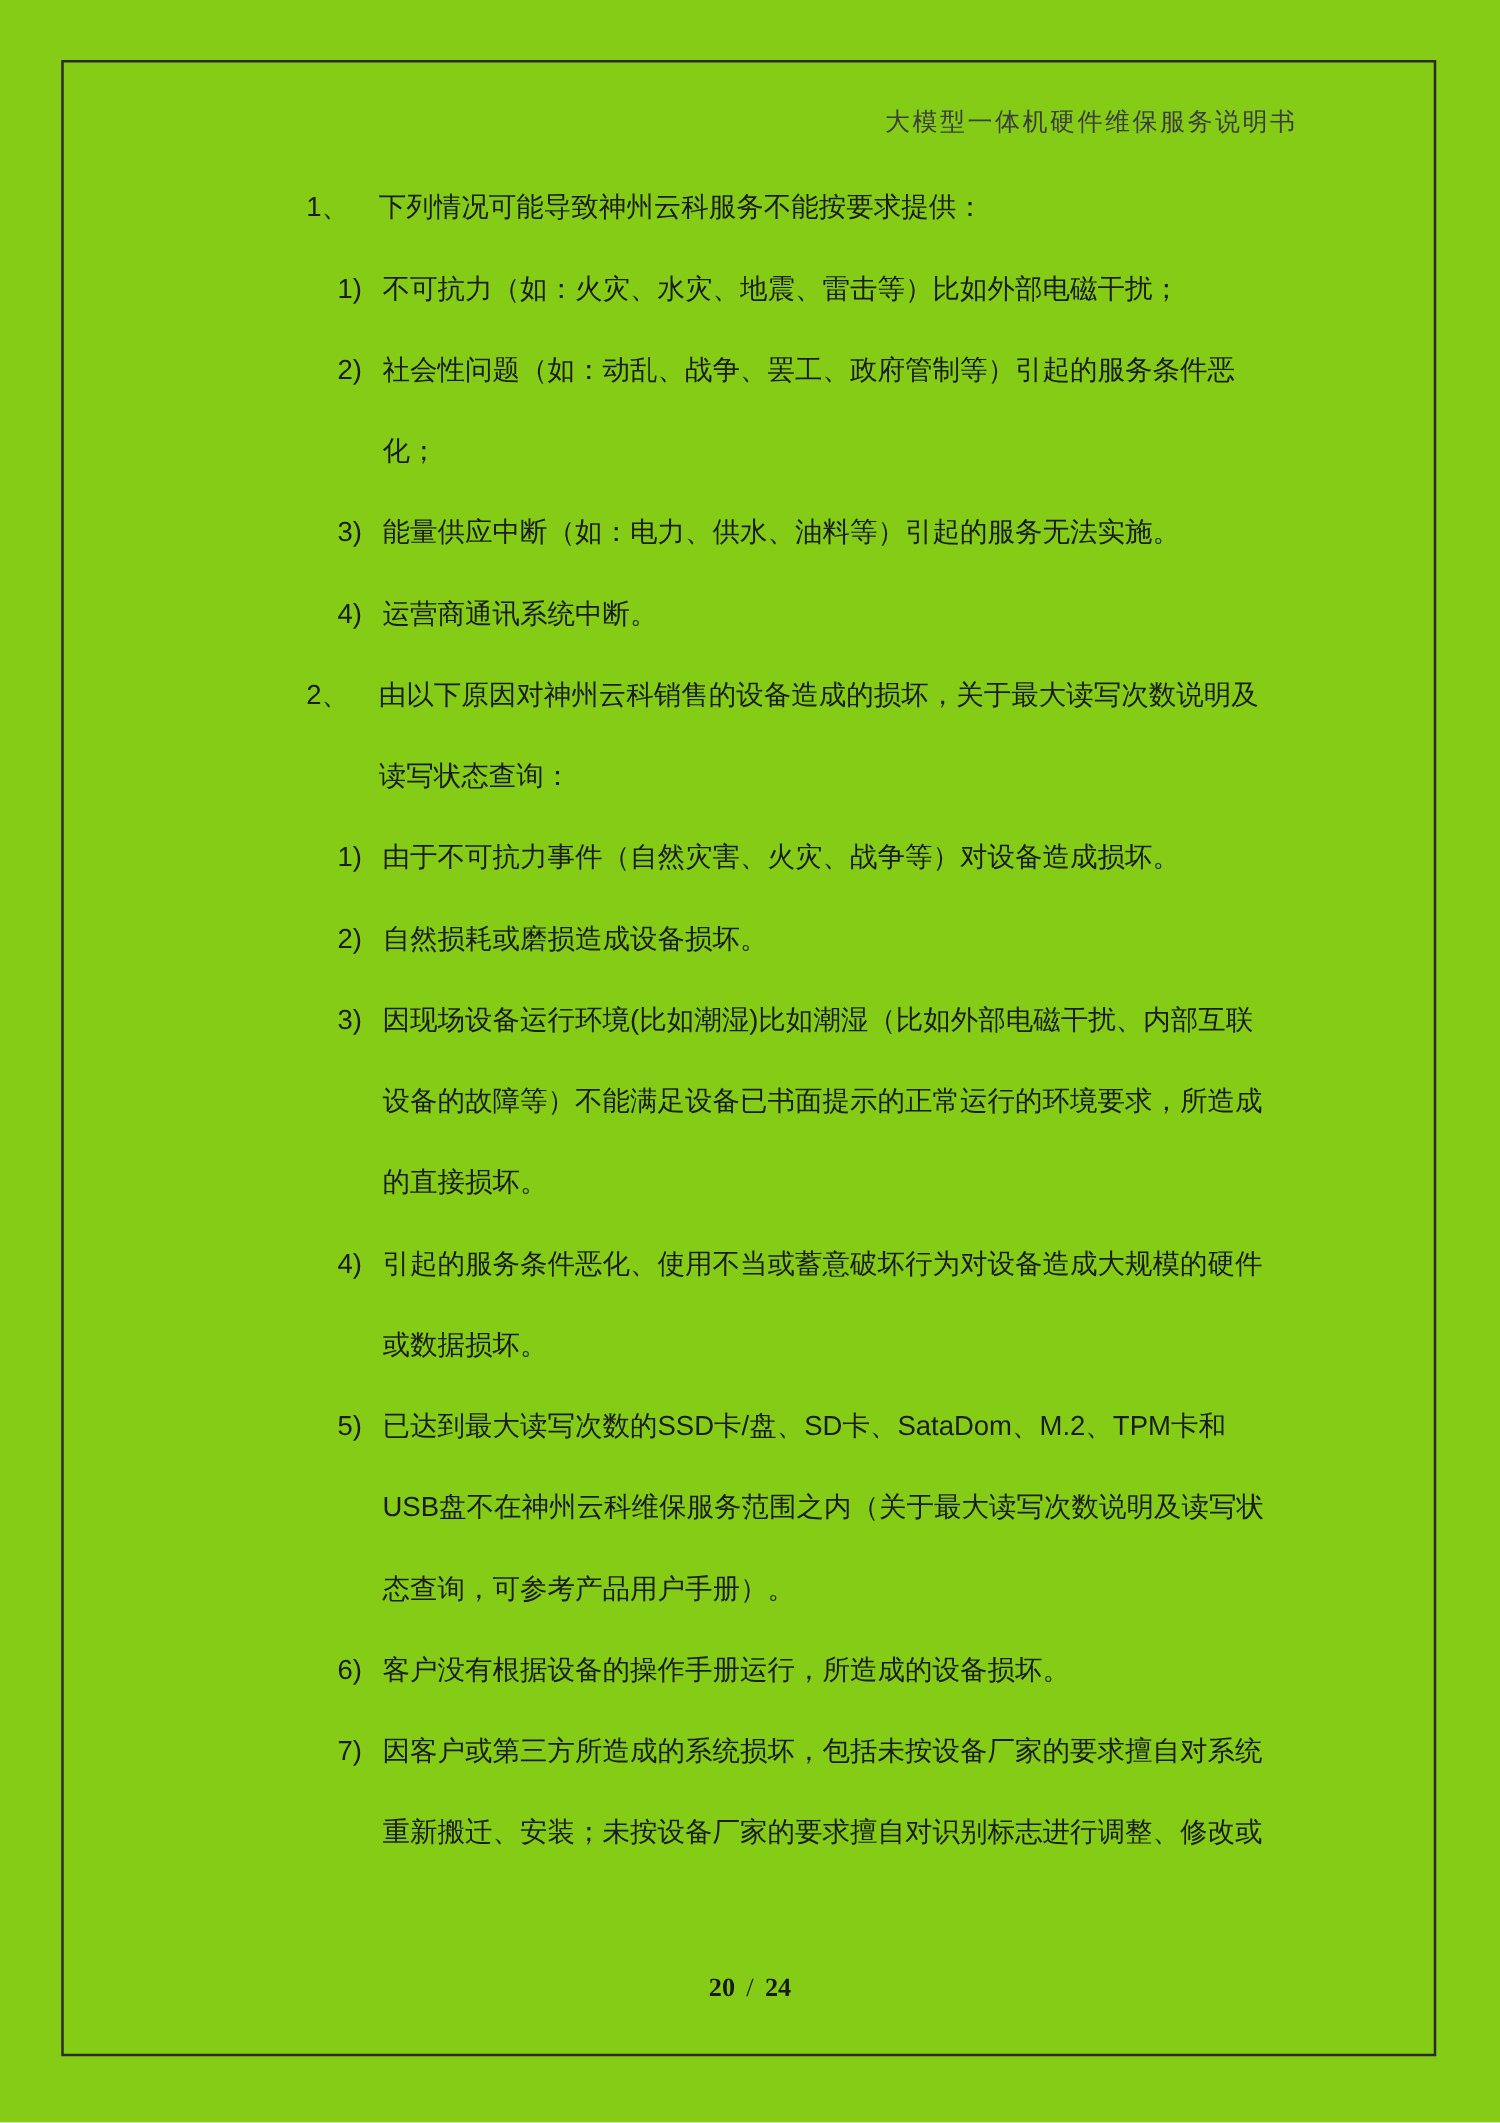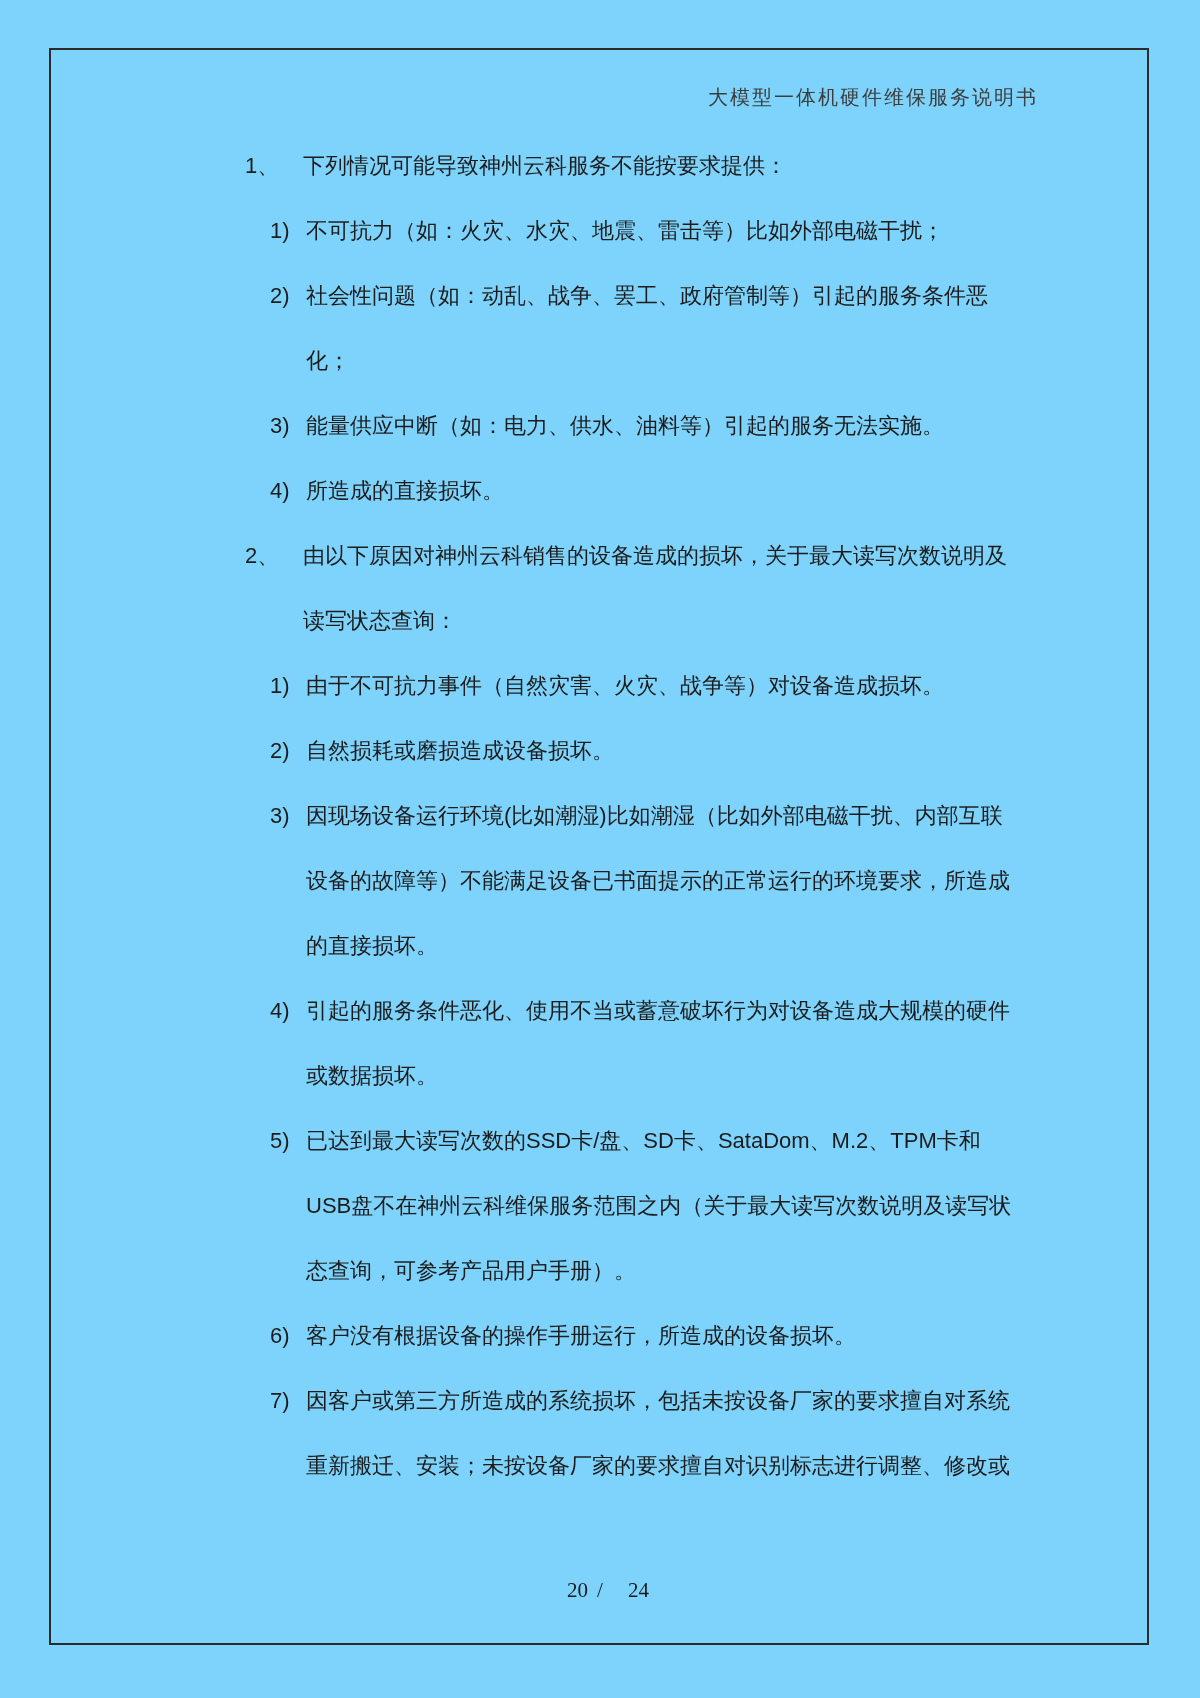--- a/index.html
+++ b/index.html
@@ -4,21 +4,21 @@
 <style>
   html, body {
     margin: 0;
     padding: 0;
     background: #ffffff;
   }
   .page {
     position: relative;
     width: 1200px;
     height: 1698px;
-    background: #7dd3fc;
+    background: #84cc16;
     font-family: "Liberation Sans", sans-serif;
     color: #1a1a1a;
     overflow: hidden;
   }
   .page-border {
     position: absolute;
     left: 49px;
     top: 48px;
     width: 1100px;
     height: 1597px;
@@ -74,22 +74,21 @@
     position: absolute;
     left: 0;
     top: 1578px;
     width: 100%;
     text-align: center;
     font-family: "Liberation Serif", "DejaVu Serif", serif;
     font-size: 21px;
     color: #1a1a1a;
   }
   .doc-footer .num {
-    font-weight: normal;
-    margin-left: 16px;
+    font-weight: bold;
   }
   .doc-footer .sep {
     font-weight: normal;
     margin: 0 9px;
   }
 </style>
 </head>
 <body>
 
 <div class="page">
@@ -115,21 +114,21 @@
       <span class="item-text">社会性问题（如：动乱、战争、罢工、政府管制等）引起的服务条件恶化；</span>
     </div>
 
     <div class="sub-item">
       <span class="item-number">3)</span>
       <span class="item-text">能量供应中断（如：电力、供水、油料等）引起的服务无法实施。</span>
     </div>
 
     <div class="sub-item">
       <span class="item-number">4)</span>
-      <span class="item-text">所造成的直接损坏。</span>
+      <span class="item-text">运营商通讯系统中断。</span>
     </div>
 
     <div class="section">
       <span class="section-number">2、</span>
       <span class="section-title">由以下原因对神州云科销售的设备造成的损坏，关于最大读写次数说明及读写状态查询：</span>
     </div>
 
     <div class="sub-item">
       <span class="item-number">1)</span>
       <span class="item-text">由于不可抗力事件（自然灾害、火灾、战争等）对设备造成损坏。</span>

